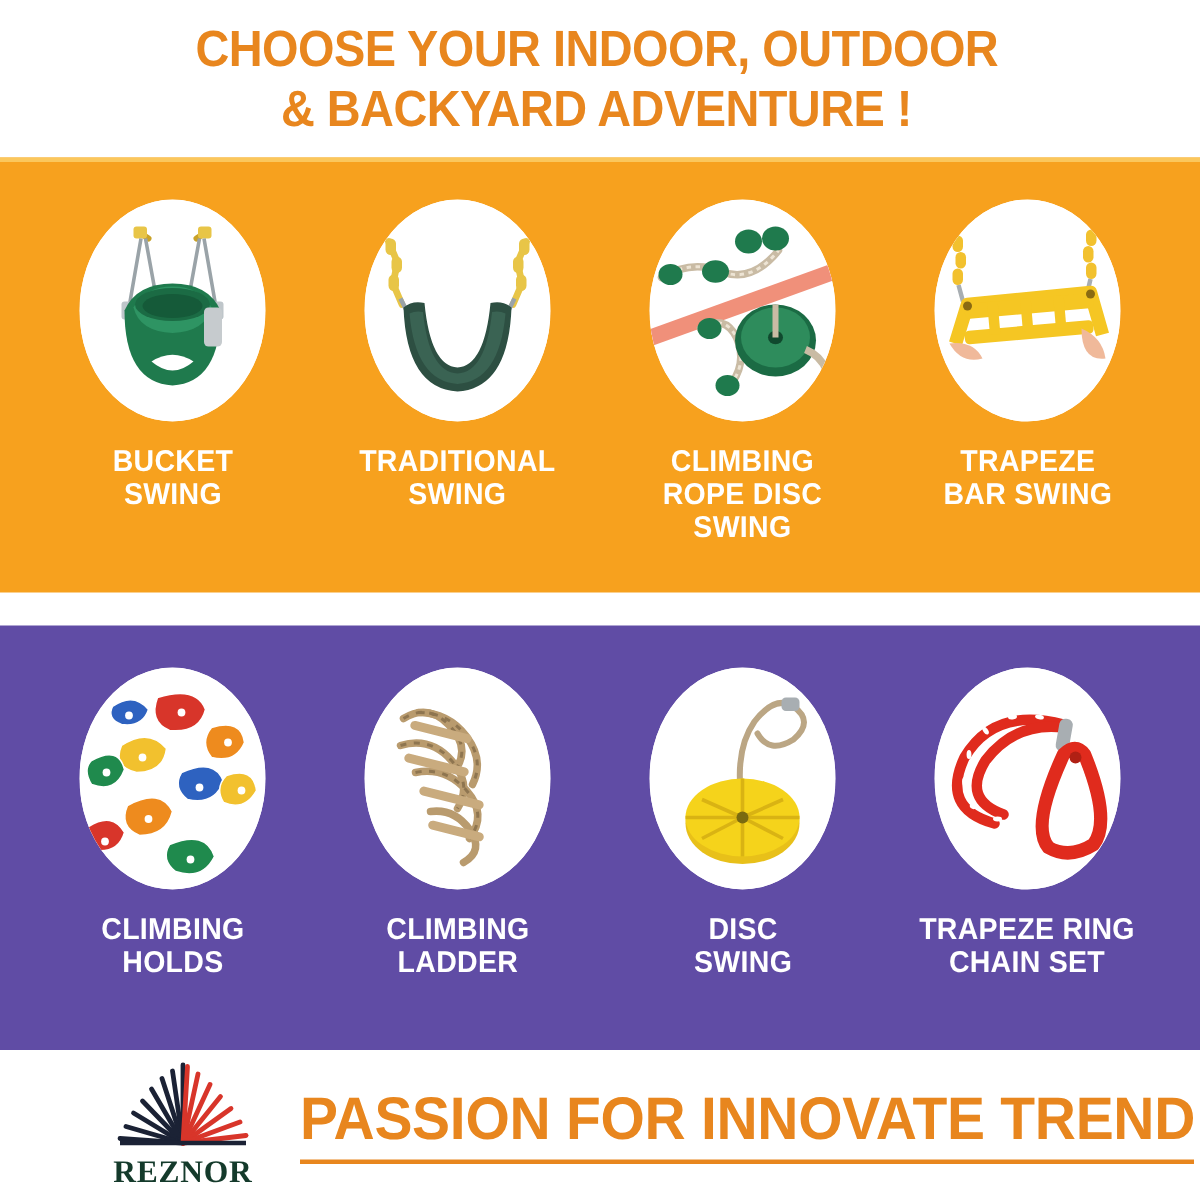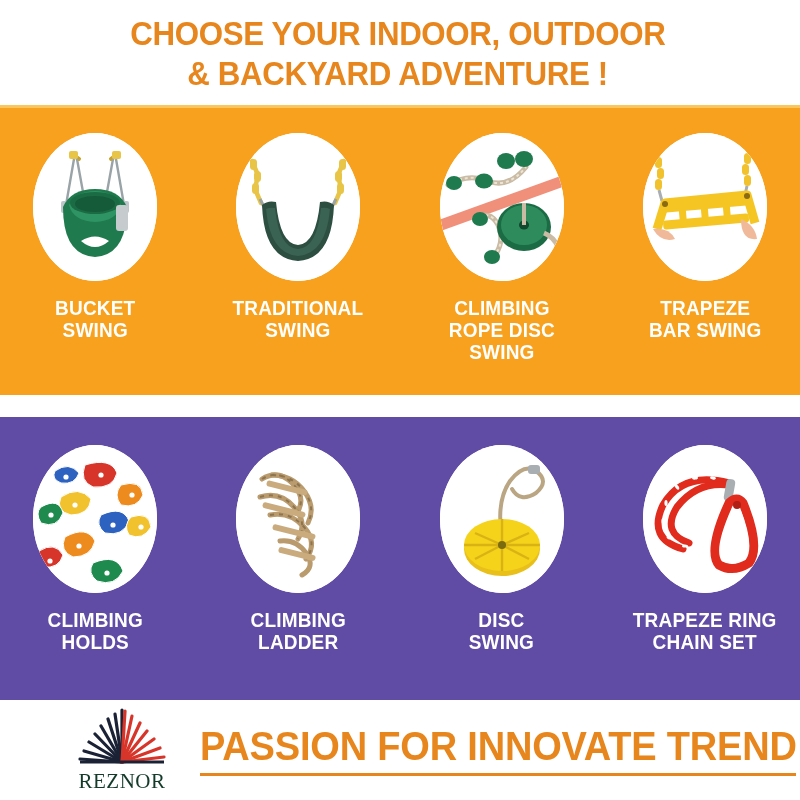--- a/index.html
+++ b/index.html
@@ -35,21 +35,21 @@
   }
   .band-orange { top: 105px; height: 290px; background: #F7A11E; }
   .band-orange .toprule {
     position: absolute; left: 0; top: 0; width: 800px; height: 3px;
     background: #FBC75C;
   }
   .band-purple { top: 417px; height: 283px; background: #604CA5; }
 
   .row {
     position: absolute; left: 0; top: 0; width: 800px; height: 100%;
-    display: flex; align-items: flex-start; justify-content: space-between;
+    display: flex; align-items: flex-start; justify-content: center;
     padding-top: 28px; box-sizing: border-box;
   }
   .cell {
     width: 190px;
     display: flex; flex-direction: column; align-items: center;
   }
   .photo {
     width: 124px; height: 148px;
     border-radius: 50%;
     background: #ffffff;
@@ -76,21 +76,21 @@
     position: absolute; left: 0; top: 700px; width: 800px; height: 100px;
     background: #ffffff;
     display: flex; align-items: center;
   }
   .logo { margin-left: 72px; width: 112px; display: flex; flex-direction: column; align-items: center; }
   .logo svg { display: block; }
   .logo-word {
     margin-top: 1px;
     color: #143A2B;
     font-family: "Liberation Serif", serif;
-    font-weight: normal;
+    font-weight: bold;
     font-size: 21px;
     letter-spacing: 0.5px;
   }
   .tagline-wrap { margin-left: 28px; position: relative; flex: 1; }
   .tagline {
     color: #E8861E;
     font-family: "Liberation Sans Narrow", "Liberation Sans", sans-serif;
     font-weight: bold;
     font-size: 40px;
     line-height: 44px;

